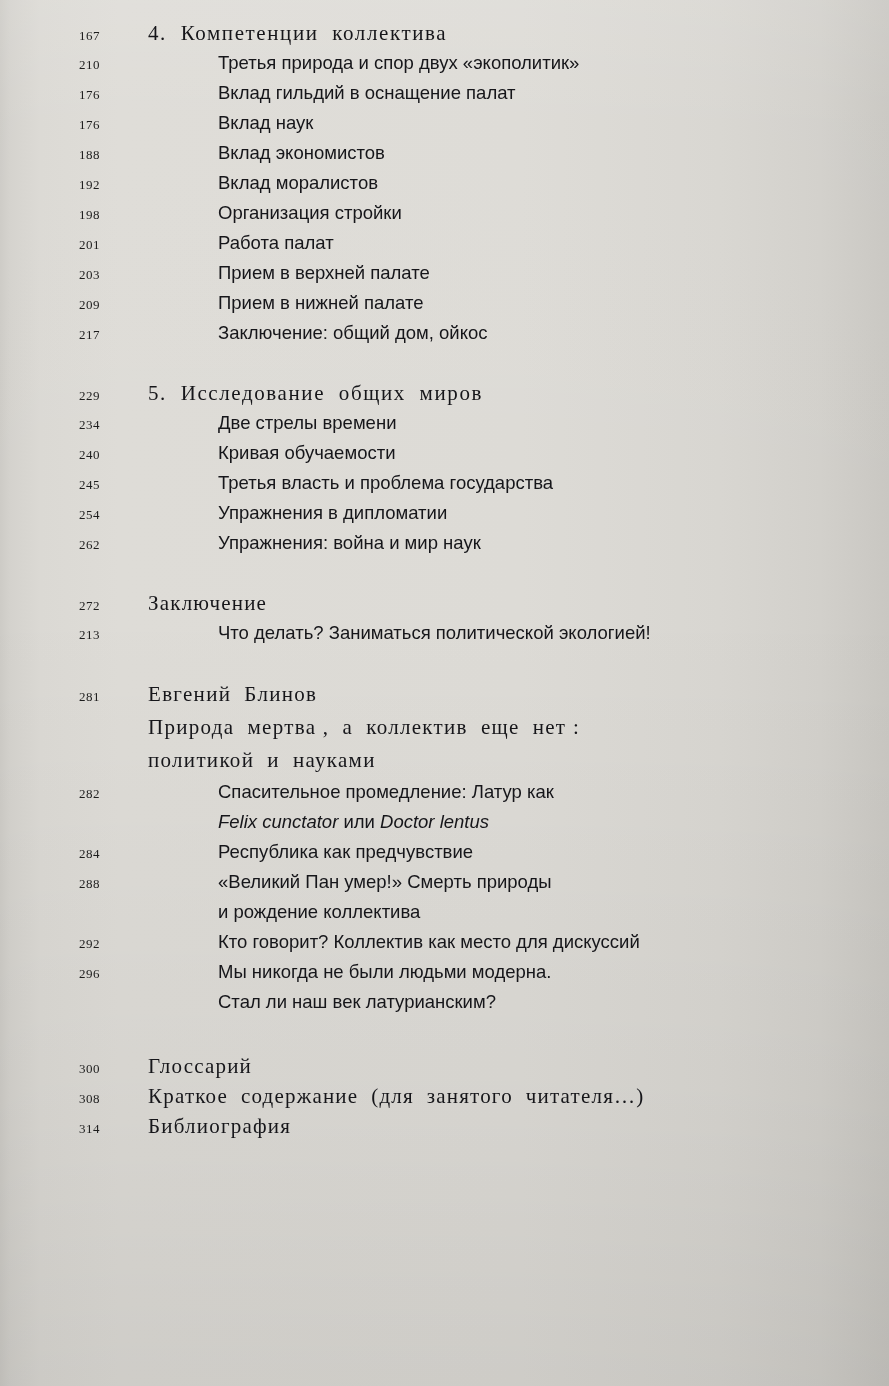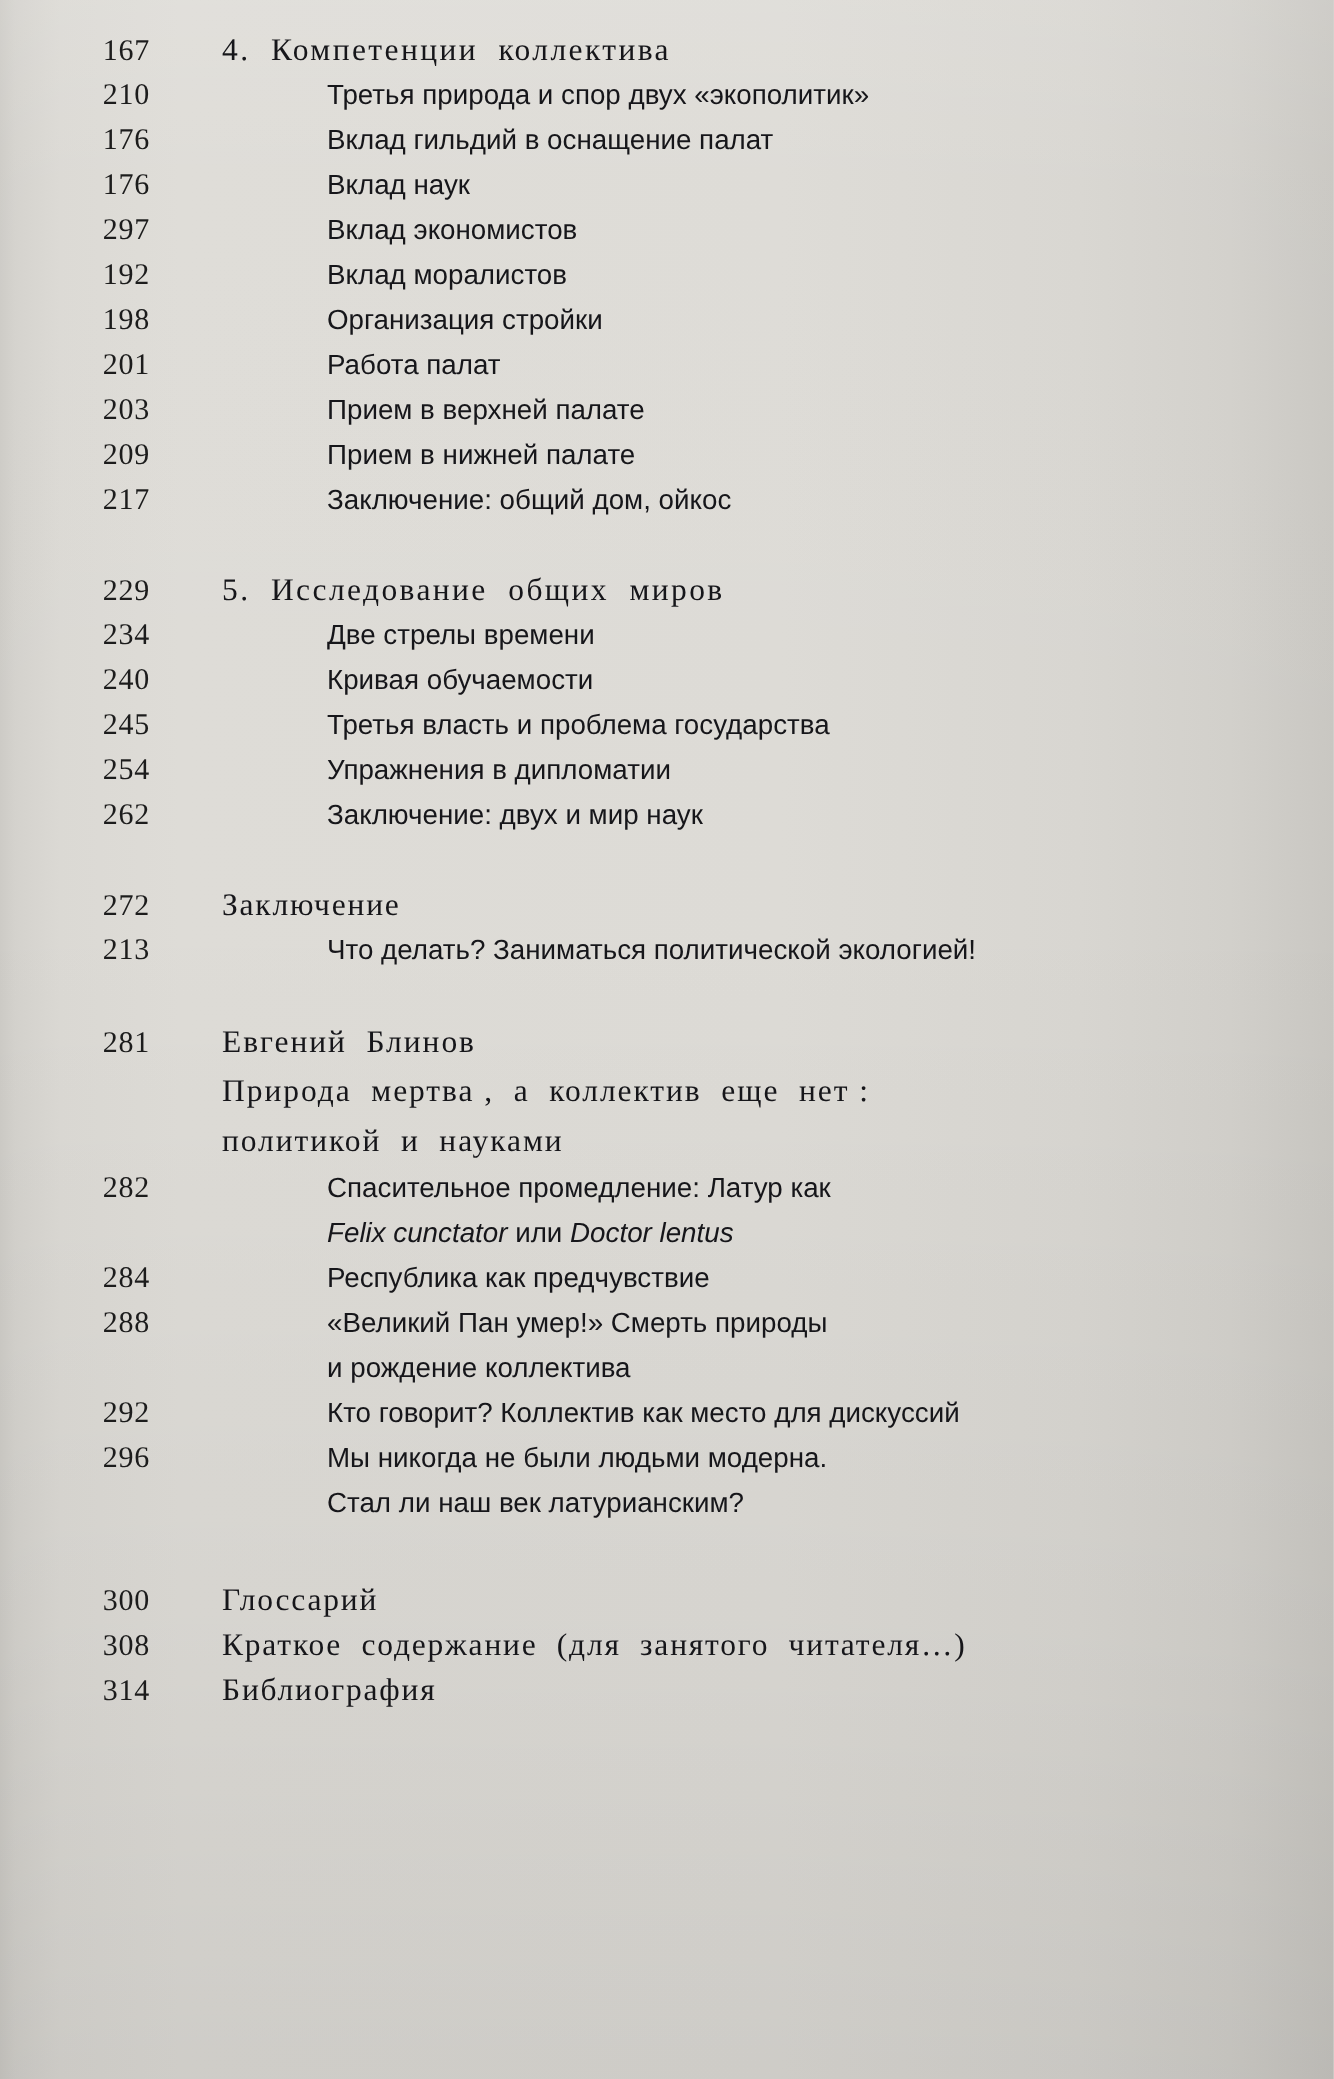--- a/index.html
+++ b/index.html
@@ -51,21 +51,21 @@
     display: flex;
     align-items: baseline;
     min-height: 30px;
   }
   .pg {
     width: 100px;
     text-align: right;
     padding-right: 0;
     flex: 0 0 100px;
     font-family: "Liberation Serif", serif;
-    font-size: 20px;
+    font-size: 13px;
     color: #1c1c1c;
     letter-spacing: 0.5px;
   }
   .txt {
     padding-left: 48px;
     font-size: 19px;
     color: #16161a;
     font-family: "Liberation Sans", sans-serif;
     line-height: 30px;
     white-space: pre;
@@ -119,21 +119,21 @@
     </div>
     <div class="row sub">
       <div class="pg">176</div>
       <div class="txt">Вклад гильдий в оснащение палат</div>
     </div>
     <div class="row sub">
       <div class="pg">176</div>
       <div class="txt">Вклад наук</div>
     </div>
     <div class="row sub">
-      <div class="pg">297</div>
+      <div class="pg">188</div>
       <div class="txt">Вклад экономистов</div>
     </div>
     <div class="row sub">
       <div class="pg">192</div>
       <div class="txt">Вклад моралистов</div>
     </div>
     <div class="row sub">
       <div class="pg">198</div>
       <div class="txt">Организация стройки</div>
     </div>
@@ -169,21 +169,21 @@
     <div class="row sub">
       <div class="pg">245</div>
       <div class="txt">Третья власть и проблема государства</div>
     </div>
     <div class="row sub">
       <div class="pg">254</div>
       <div class="txt">Упражнения в дипломатии</div>
     </div>
     <div class="row sub">
       <div class="pg">262</div>
-      <div class="txt">Заключение: двух и мир наук</div>
+      <div class="txt">Упражнения: война и мир наук</div>
     </div>
     <div class="spacer"></div>
     <div class="row head">
       <div class="pg">272</div>
       <div class="txt">Заключение</div>
     </div>
     <div class="row sub">
       <div class="pg">213</div>
       <div class="txt">Что делать? Заниматься политической экологией!</div>
     </div>

